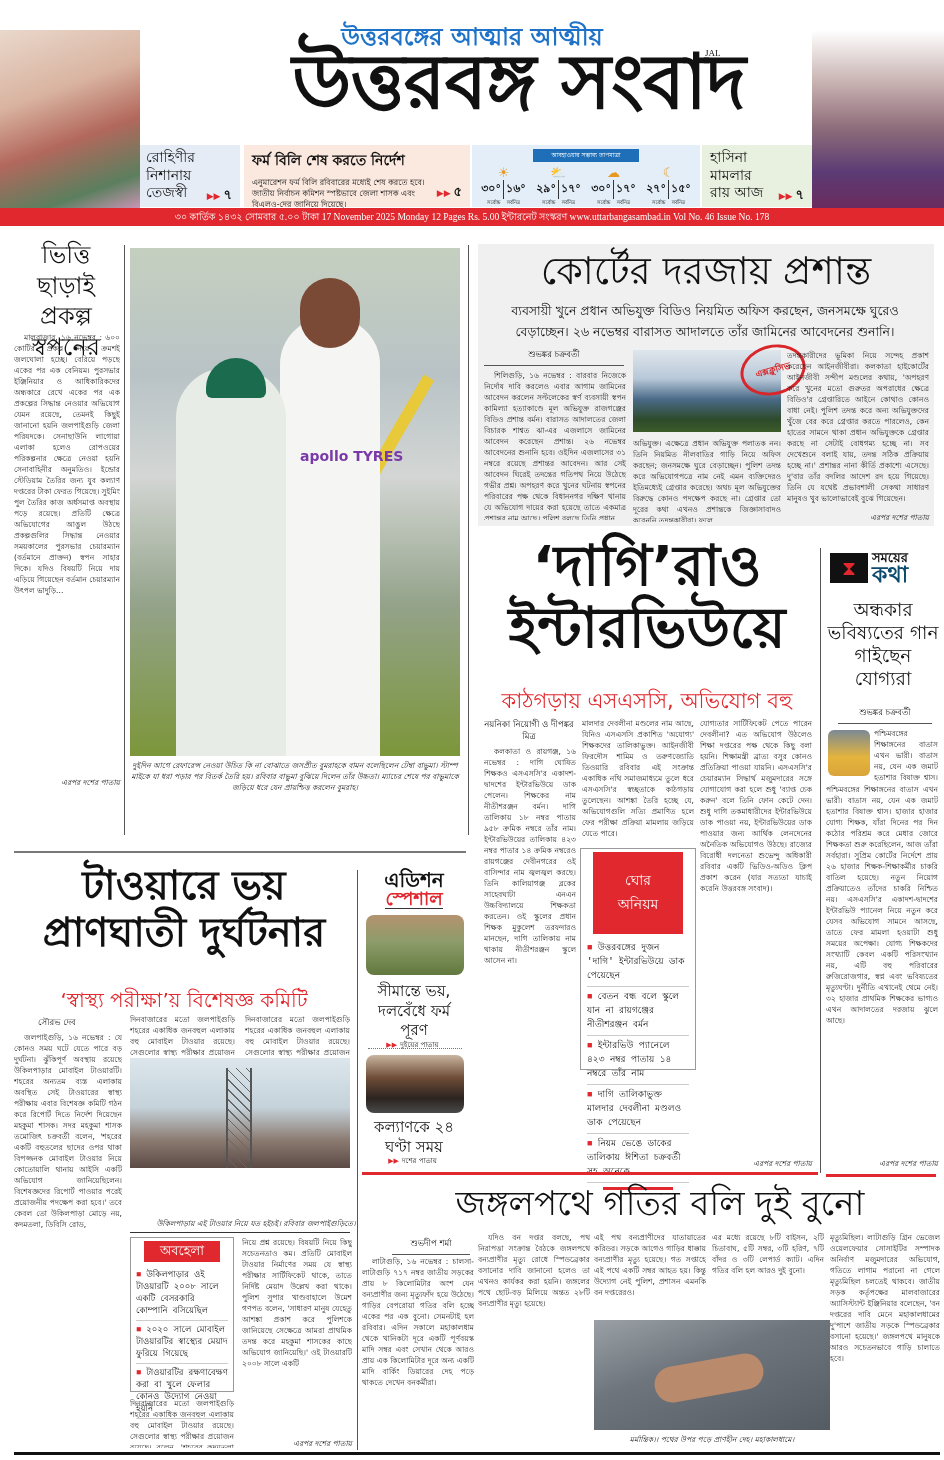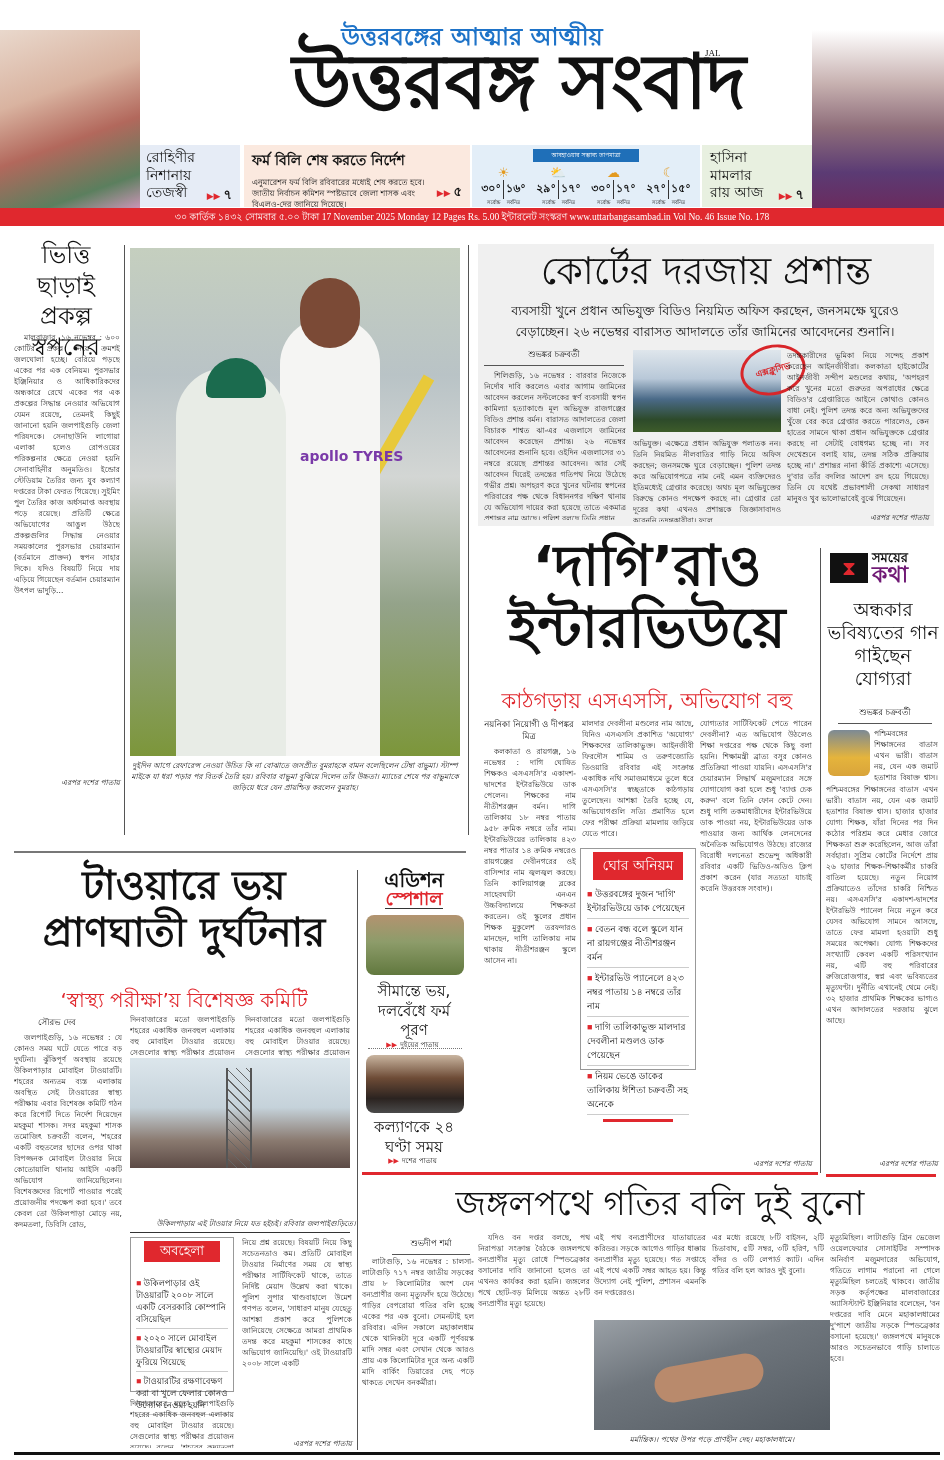--- a/index.html
+++ b/index.html
@@ -44,43 +44,43 @@
 .court-sub{left:495px;width:420px;top:300px;text-align:center;font-size:12.5px;line-height:21px;font-family:"DejaVu Sans",sans-serif}
 .byline{font-size:8.5px;text-align:center;font-family:"DejaVu Sans",sans-serif}
 .court-photo{left:633px;top:350px;width:148px;height:82px;background:linear-gradient(180deg,#dfe6ec 0%,#b8c8d8 35%,#4a6a88 60%,#2d4a2a 85%,#3d5c2a 100%)}
 .stamp{left:740px;top:345px;width:66px;height:50px;border:3px solid #d8262a;border-radius:50%;color:#d8262a;font-size:9px;font-weight:bold;text-align:center;line-height:44px;transform:rotate(-15deg);font-family:"DejaVu Sans",sans-serif}
 .contd{font-size:7.5px;font-style:italic;text-align:right;font-family:"DejaVu Sans",sans-serif}
 .int-title{left:482px;width:330px;top:535px;text-align:center;font-size:56px;line-height:1.1;font-family:"DejaVu Sans",sans-serif;font-weight:bold}
 .int-sub{left:482px;width:330px;top:685px;text-align:center;color:#e0282e;font-size:21px;font-family:"DejaVu Sans",sans-serif}
 .samay-logo{left:830px;top:548px;width:108px;height:40px;display:flex;align-items:center;gap:4px}
 .samay-logo .glass{width:38px;height:30px;background:#111;color:#e0282e;text-align:center;font-size:20px;line-height:30px}
 .samay-logo .t{font-weight:bold;font-size:13px;line-height:1;font-family:"DejaVu Sans",sans-serif}
-.samay-logo .t b{display:block;color:#701a75;font-size:22px}
+.samay-logo .t b{display:block;color:#0c4a6e;font-size:22px}
 .samay-h{left:826px;width:114px;top:598px;text-align:center;font-size:18.5px;line-height:1.25;font-family:"DejaVu Sans",sans-serif}
 .avatar{left:828px;top:730px;width:42px;height:46px;border-radius:6px;background:linear-gradient(180deg,#7c8a95 0%,#e5b43c 60%,#d9a43b 100%)}
 .ghor-box{left:580px;top:848px;width:116px;height:222px;border:1px solid #999;background:#fff;padding:0 6px}
-.ghor-title{margin:3px auto 4px;width:90px;background:#e0282e;color:#fff;text-align:center;font-size:14px;font-family:"DejaVu Sans",sans-serif;padding:2px}
-.bullet{font-size:9px;line-height:14px;padding:3px 0;border-bottom:1px solid #ccc;font-family:Liberation Sans, sans-serif}
+.ghor-title{margin:3px auto 4px;width:90px;background:#e0282e;color:#fff;text-align:center;font-size:14px;font-family:"DejaVu Sans",sans-serif;padding:17px}
+.bullet{font-size:9px;line-height:14px;padding:3px 0;border-bottom:1px solid #ccc;font-family:Liberation Mono, monospace}
 .bullet::before{content:"■ ";color:#e0282e}
 .redline{height:3px;background:#e0282e}
 .tower-title{left:14px;width:340px;top:862px;text-align:center;font-size:40px;font-weight:bold;line-height:1.18;font-family:"DejaVu Sans",sans-serif}
 .tower-sub{left:14px;width:340px;top:985px;text-align:center;color:#e0282e;font-size:20px;font-family:"DejaVu Sans",sans-serif}
 .edition{left:364px;top:870px;width:100px;font-family:"DejaVu Sans",sans-serif;text-align:center}
 .edition .a{font-size:20px;font-weight:bold;line-height:1}
 .edition .b{font-size:18px;color:#e0282e;font-weight:bold;line-height:1;border-bottom:1px solid #333;display:inline-block}
 .ed-photo{left:366px;top:915px;width:98px;height:60px;border-radius:8px;background:linear-gradient(180deg,#b39370 0%,#8d9c6a 45%,#61783e 100%)}
 .ed-h{left:364px;width:100px;top:982px;text-align:center;font-size:15px;line-height:1.3;font-family:"DejaVu Sans",sans-serif}
 .ed-more{font-size:7px;text-align:center;font-family:"DejaVu Sans",sans-serif}
 .ed-more span{color:#e0282e;margin-right:3px}
 .kal-photo{left:366px;top:1055px;width:98px;height:58px;border-radius:8px;background:linear-gradient(180deg,#c9b5a0 0%,#6d4b36 40%,#2b2320 75%,#4a4a4a 100%)}
 .kal-h{left:364px;width:100px;top:1118px;text-align:center;font-size:15px;line-height:1.3;font-family:"DejaVu Sans",sans-serif}
 .tower-photo{left:130px;top:1058px;width:220px;height:110px;background:linear-gradient(180deg,#dce6ec 0%,#c5d2da 45%,#8a7a70 75%,#5c4a45 100%);overflow:hidden}
 .tower-mast{left:96px;top:10px;width:26px;height:100px;border-left:2px solid #555;border-right:2px solid #555;background:repeating-linear-gradient(45deg,transparent 0 6px,#666 6px 7px)}
 .obohela{left:130px;top:1237px;width:104px;height:155px;border:1px solid #999;padding:0 5px;background:#fff}
-.obo-title{margin:3px auto 12px;width:76px;background:#e0282e;color:#fff;text-align:center;font-size:13px;font-family:"DejaVu Sans",sans-serif}
+.obo-title{margin:3px auto 4px;width:76px;background:#e0282e;color:#fff;text-align:center;font-size:13px;font-family:"DejaVu Sans",sans-serif}
 .jungle-title{left:380px;width:560px;top:1185px;text-align:center;font-size:34px;font-family:"DejaVu Sans",sans-serif;line-height:1.1}
 .deer{left:594px;top:1320px;width:236px;height:110px;background:linear-gradient(160deg,#9aa0a6 0%,#6e757c 40%,#545b62 100%);overflow:hidden}
 .deer-body{left:60px;top:40px;width:110px;height:36px;border-radius:40px;background:#b98a6c;transform:rotate(-10deg)}
 .deer-cap{left:594px;top:1434px;width:236px;text-align:center;font-size:7.5px;font-style:italic;font-family:"DejaVu Sans",sans-serif}
 .hr{height:2px;background:#333}
 </style>
 </head>
 <body>
 
 <div class="abs photo-left"></div>

